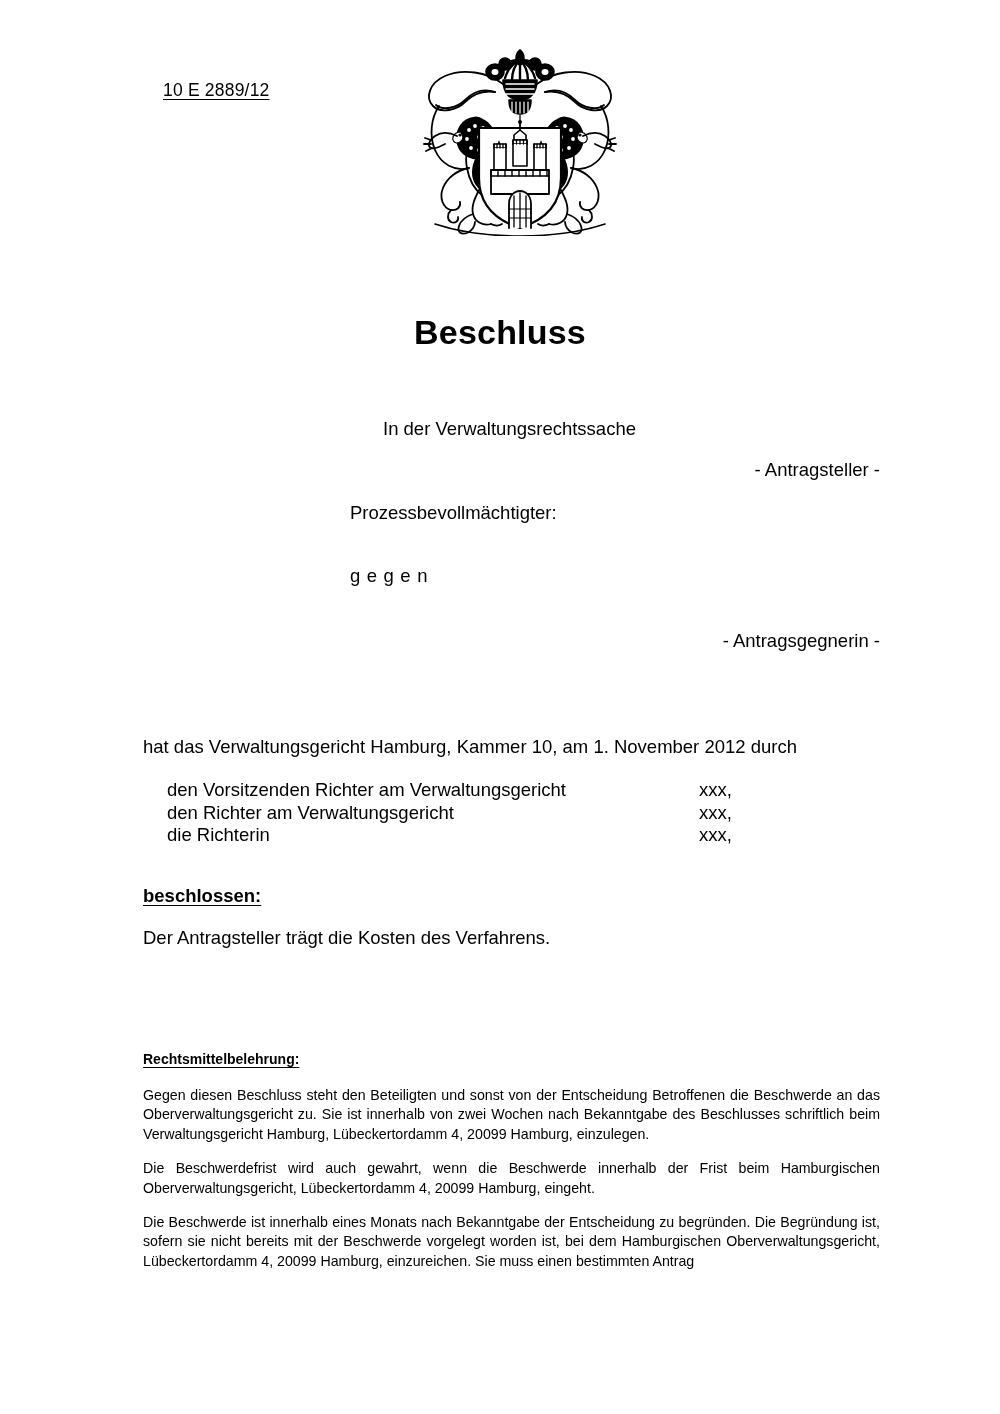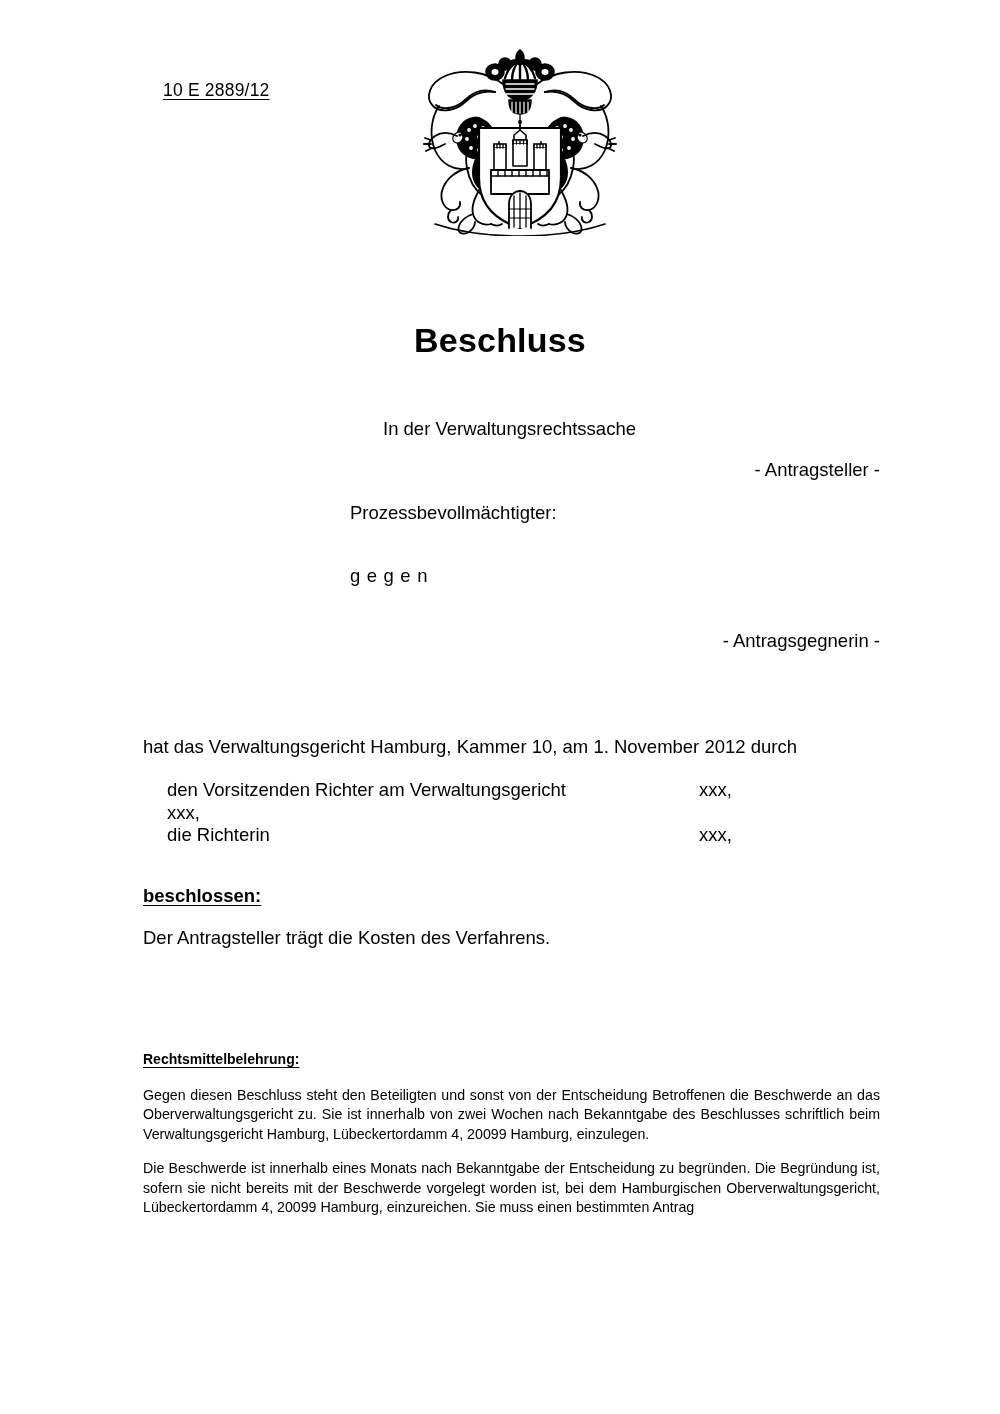--- a/index.html
+++ b/index.html
@@ -53,21 +53,21 @@
     top: 272px;
     width: 1000px;
     text-align: center;
     font-size: 25px;
     font-weight: bold;
     letter-spacing: 0.1px;
   }
   .doc-title {
     position: absolute;
     left: 0;
-    top: 321px;
+    top: 313px;
     width: 1000px;
     text-align: center;
     font-size: 34px;
     font-weight: bold;
     letter-spacing: 0.2px;
   }
 
   
   .matter-line {
     position: absolute;
@@ -379,34 +379,36 @@
   <div class="role-respondent">- Antragsgegnerin -</div>
 
   <div class="panel-intro">hat das Verwaltungsgericht Hamburg, Kammer 10, am 1. November 2012 durch</div>
 
   <div class="judges">
     <div class="judge-row">
       <span class="judge-role">den Vorsitzenden Richter am Verwaltungsgericht</span>
       <span class="judge-name">xxx,</span>
     </div>
     <div class="judge-row">
+      <span class="judge-role">den Richter am Verwaltungsgericht</span>
       <span class="judge-name">xxx,</span>
     </div>
     <div class="judge-row">
       <span class="judge-role">die Richterin</span>
       <span class="judge-name">xxx,</span>
     </div>
   </div>
 
   <div class="ruling-heading">beschlossen:</div>
 
   <div class="ruling-list">
     <div class="ruling-item">Der Antragsteller trägt die Kosten des Verfahrens.</div>
   </div>
 
   <div class="instruction-heading">Rechtsmittelbelehrung:</div>
 
   <div class="instruction-body">
     <p class="instruction-para">Gegen diesen Beschluss steht den Beteiligten und sonst von der Entscheidung Betroffenen die Beschwerde an das Oberverwaltungsgericht zu. Sie ist innerhalb von zwei Wochen nach Bekanntgabe des Beschlusses schriftlich beim Verwaltungsgericht Hamburg, Lübeckertordamm 4, 20099 Hamburg, einzulegen.</p>
+    <p class="instruction-para">Die Beschwerdefrist wird auch gewahrt, wenn die Beschwerde innerhalb der Frist beim Hamburgischen Oberverwaltungsgericht, Lübeckertordamm 4, 20099 Hamburg, eingeht.</p>
     <p class="instruction-para">Die Beschwerde ist innerhalb eines Monats nach Bekanntgabe der Entscheidung zu begründen. Die Begründung ist, sofern sie nicht bereits mit der Beschwerde vorgelegt worden ist, bei dem Hamburgischen Oberverwaltungsgericht, Lübeckertordamm 4, 20099 Hamburg, einzureichen. Sie muss einen bestimmten Antrag</p>
   </div>
 
 </div>
 
 </body></html>

